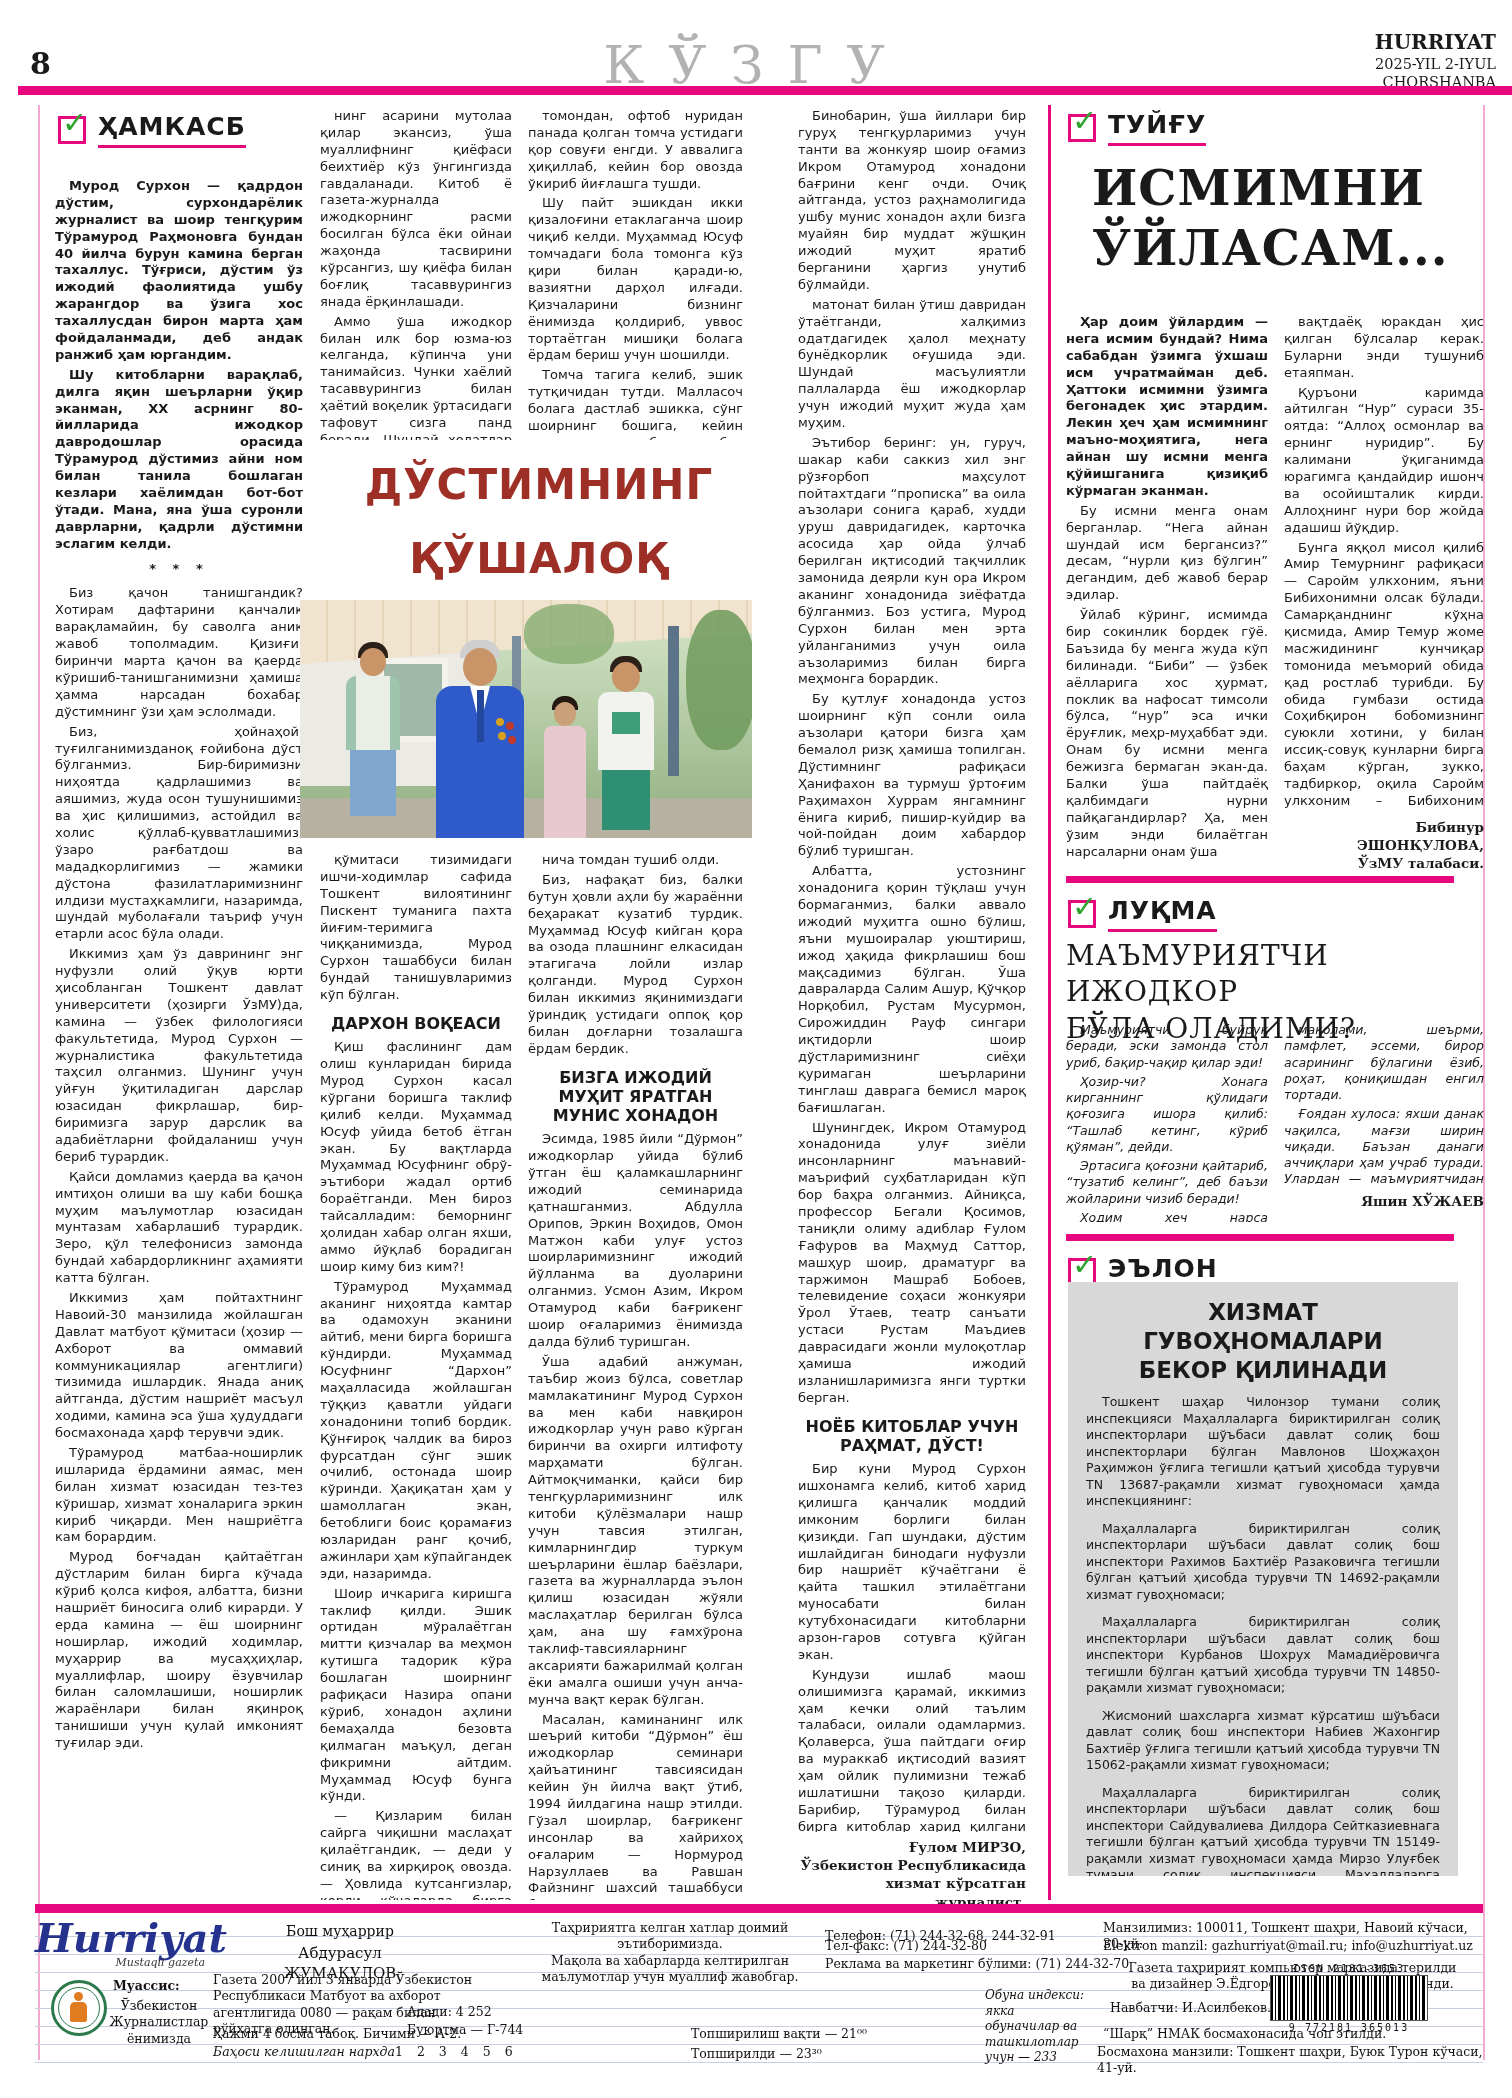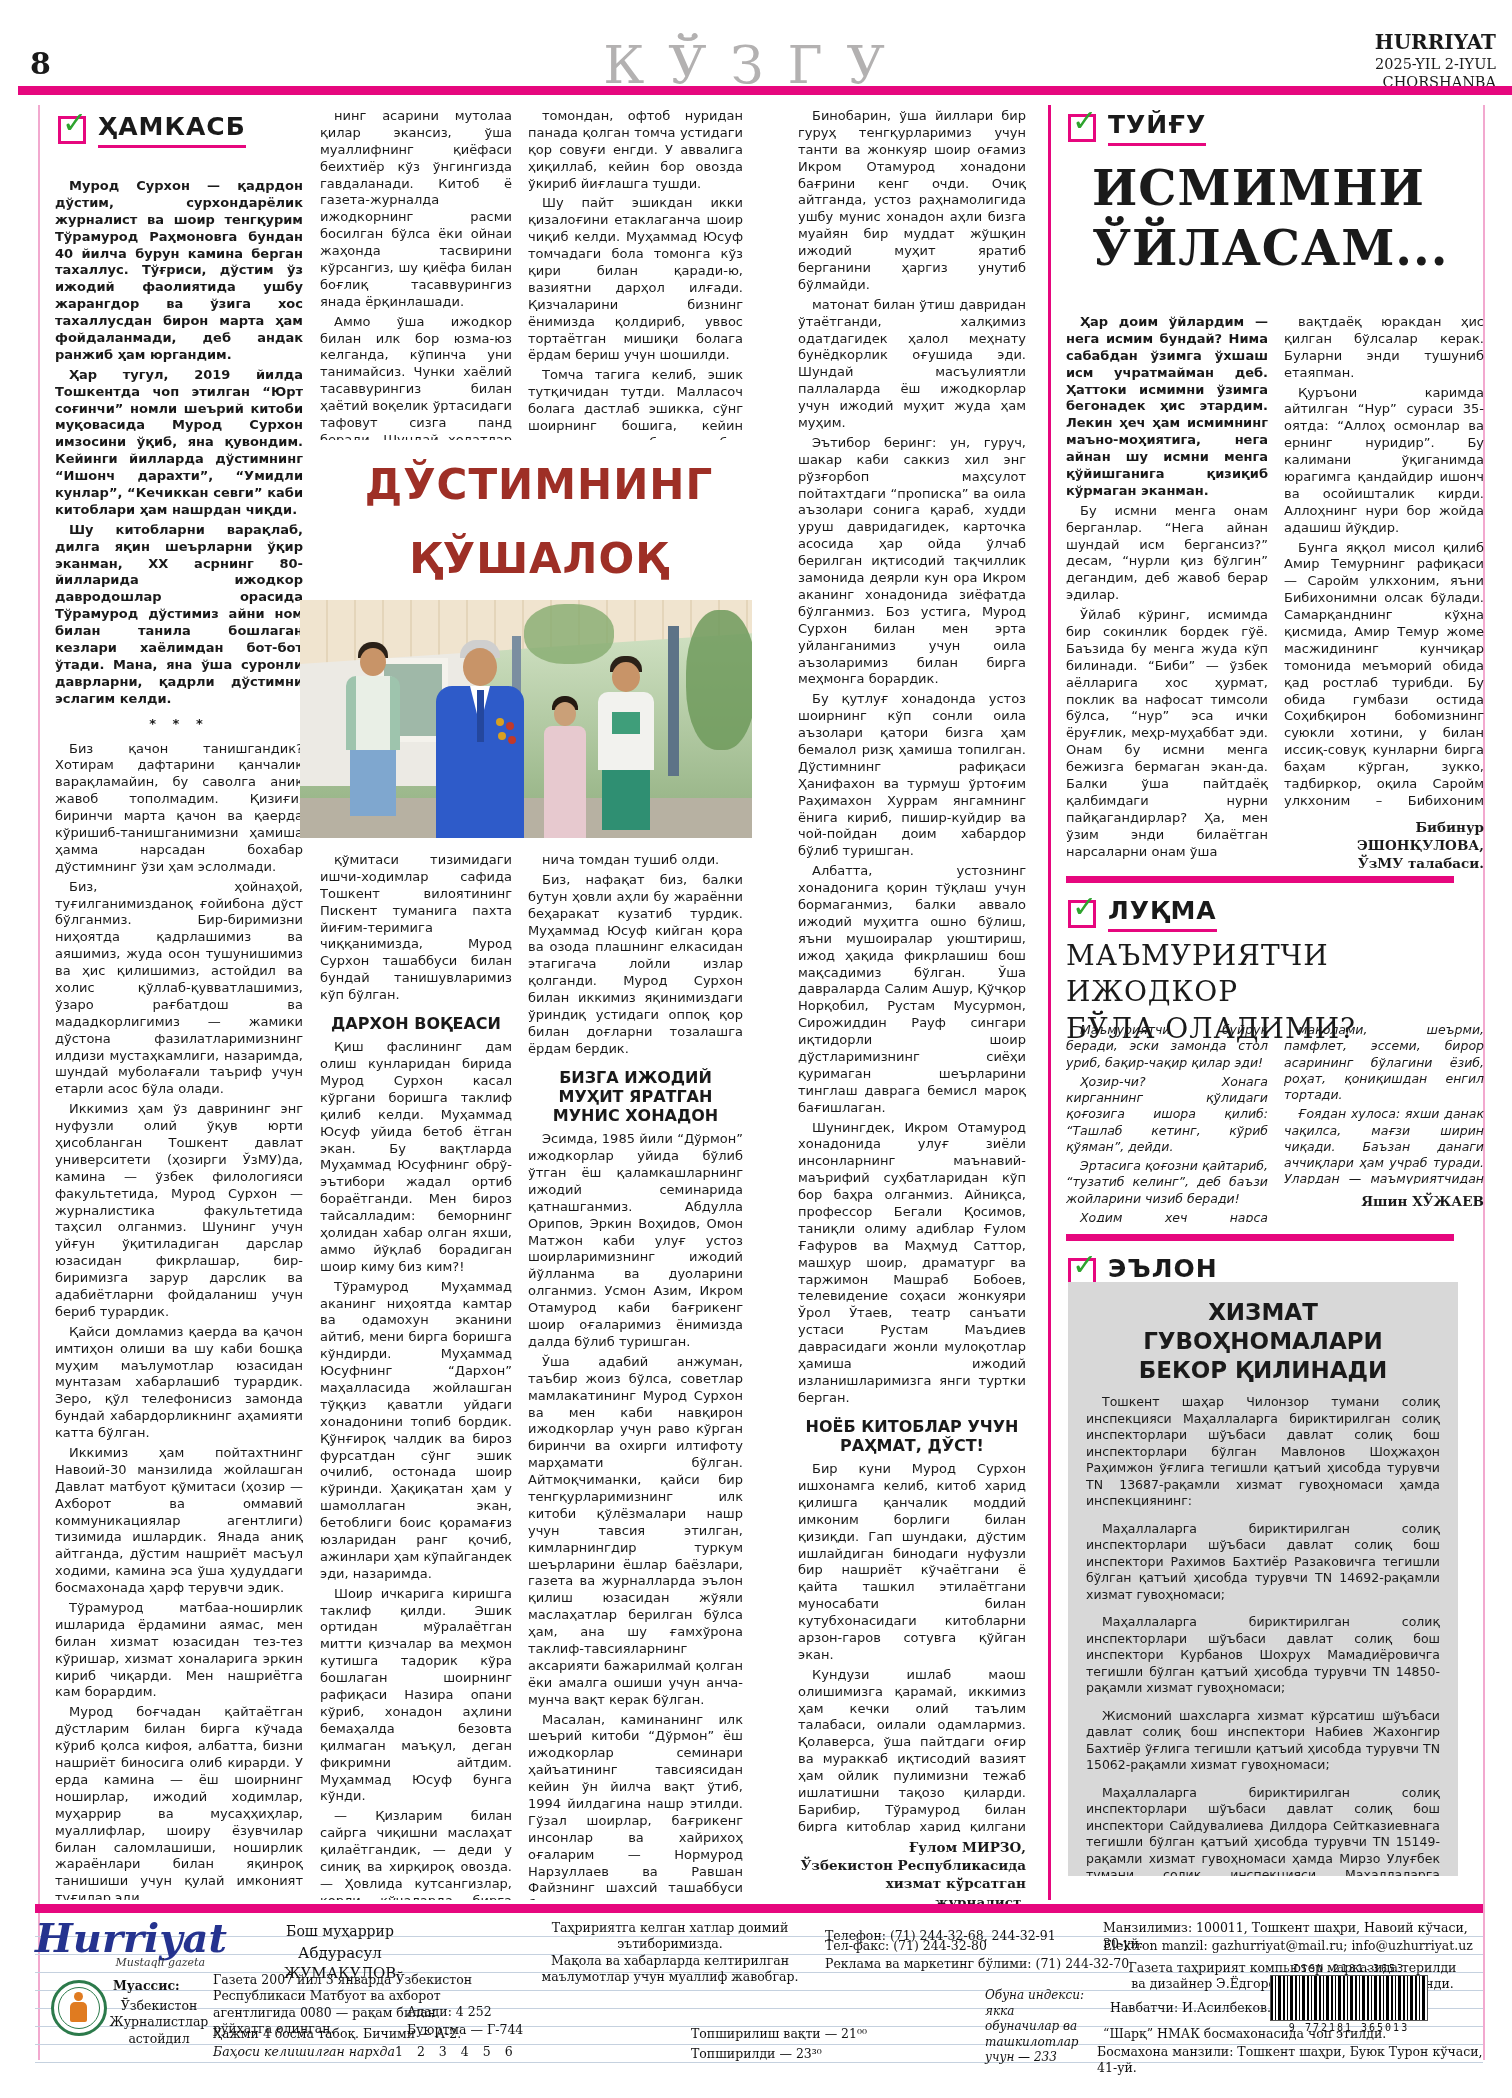--- a/index.html
+++ b/index.html
@@ -70,21 +70,20 @@
 <div class="abs vsep" style="left:1048px;top:105px;height:1795px;"></div>
 <div class="abs vline" style="left:1483px;top:105px;height:1955px;"></div>
 
 <div class="abs sechead" style="left:58px;top:112px;">
   <span class="checkicon"></span>
   <span class="seclabel">ҲАМКАСБ</span>
 </div>
 
 <div class="abs col" style="left:55px;top:178px;width:248px;height:1722px;">
     <p class="lede">Мурод Сурхон — қадрдон дўстим, сурхондарёлик журналист ва шоир тенгқурим Тўрамурод Раҳмоновга бундан 40 йилча бурун камина берган тахаллус. Тўғриси, дўстим ўз ижодий фаолиятида ушбу жарангдор ва ўзига хос тахаллусдан бирон марта ҳам фойдаланмади, деб андак ранжиб ҳам юргандим.</p>
-    <p class="lede">Ҳар тугул, 2019 йилда Тошкентда чоп этилган “Юрт соғинчи” номли шеърий китоби муқовасида Мурод Сурхон имзосини ўқиб, яна қувондим. Кейинги йилларда дўстимнинг “Ишонч дарахти”, “Умидли кунлар”, “Кечиккан севги” каби китоблари ҳам нашрдан чиқди.</p>
     <p class="lede">Шу китобларни варақлаб, дилга яқин шеърларни ўқир эканман, XX асрнинг 80-йилларида ижодкор давродошлар орасида Тўрамурод дўстимиз айни ном билан танила бошлаган кезлари хаёлимдан бот-бот ўтади. Мана, яна ўша суронли даврларни, қадрли дўстимни эслагим келди.</p>
     <p class="stars">* * *</p>
     <p>Биз қачон танишгандик? Хотирам дафтарини қанчалик варақламайин, бу саволга аниқ жавоб тополмадим. Қизиғи, биринчи марта қачон ва қаерда кўришиб-танишганимизни ҳамиша ҳамма нарсадан бохабар дўстимнинг ўзи ҳам эслолмади.</p>
     <p>Биз, ҳойнаҳой, туғилганимизданоқ ғойибона дўст бўлганмиз. Бир-биримизни ниҳоятда қадрлашимиз ва аяшимиз, жуда осон тушунишимиз ва ҳис қилишимиз, астойдил ва холис қўллаб-қувватлашимиз, ўзаро рағбатдош ва мададкорлигимиз — жамики дўстона фазилатларимизнинг илдизи мустаҳкамлиги, назаримда, шундай муболағали таъриф учун етарли асос бўла олади.</p>
     <p>Иккимиз ҳам ўз даврининг энг нуфузли олий ўқув юрти ҳисобланган Тошкент давлат университети (ҳозирги ЎзМУ)да, камина — ўзбек филологияси факультетида, Мурод Сурхон — журналистика факультетида таҳсил олганмиз. Шунинг учун уйғун ўқитиладиган дарслар юзасидан фикрлашар, бир-биримизга зарур дарслик ва адабиётларни фойдаланиш учун бериб турардик.</p>
     <p>Қайси домламиз қаерда ва қачон имтиҳон олиши ва шу каби бошқа муҳим маълумотлар юзасидан мунтазам хабарлашиб турардик. Зеро, қўл телефонисиз замонда бундай хабардорликнинг аҳамияти катта бўлган.</p>
     <p>Иккимиз ҳам пойтахтнинг Навоий-30 манзилида жойлашган Давлат матбуот қўмитаси (ҳозир — Ахборот ва оммавий коммуникациялар агентлиги) тизимида ишлардик. Янада аниқ айтганда, дўстим нашриёт масъул ходими, камина эса ўша ҳудуддаги босмахонада ҳарф терувчи эдик.</p>
     <p>Тўрамурод матбаа-ноширлик ишларида ёрдамини аямас, мен билан хизмат юзасидан тез-тез кўришар, хизмат хоналарига эркин кириб чиқарди. Мен нашриётга кам борардим.</p>
     <p>Мурод боғчадан қайтаётган дўстларим билан бирга кўчада кўриб қолса кифоя, албатта, бизни нашриёт биносига олиб кирарди. У ерда камина — ёш шоирнинг ноширлар, ижодий ходимлар, муҳаррир ва мусаҳҳиҳлар, муаллифлар, шоиру ёзувчилар билан саломлашиши, ноширлик жараёнлари билан яқинроқ танишиши учун қулай имконият туғилар эди.</p>
   </div>
@@ -250,21 +249,21 @@
   </div>
   <div class="fi emblem" style="left:16px;top:62px;">
     <div class="ring"></div>
     <div class="fig-head"></div>
     <div class="fig-body"></div>
   </div>
   <div class="fi" style="left:78px;top:60px;font-weight:bold;">Муассис:</div>
   <div class="fi" style="left:74px;top:80px;width:100px;text-align:center;">
       <div>Ўзбекистон</div>
       <div>Журналистлар</div>
-      <div>астойдил</div>
+      <div>ёнимизда</div>
     </div>
 
   <div class="fi" style="left:220px;top:4px;width:170px;text-align:center;font-size:14px;">Бош муҳаррир</div>
   <div class="fi" style="left:205px;top:26px;width:200px;text-align:center;font-size:15px;">Абдурасул ЖУМАҚУЛОВ</div>
   <div class="fi" style="left:178px;top:54px;width:278px;">Газета 2007 йил 3 январда Ўзбекистон Республикаси Матбуот ва ахборот агентлигида 0080 — рақам билан рўйхатга олинган.</div>
   <div class="fi" style="left:178px;top:108px;">Ҳажми 4 босма табоқ. Бичими — А-2.</div>
   <div class="fi" style="left:178px;top:126px;font-style:italic;">Баҳоси келишилган нархда</div>
   <div class="fi" style="left:372px;top:86px;">Адади: 4 252</div>
   <div class="fi" style="left:372px;top:104px;">Буюртма — Г-744</div>
   <div class="fi" style="left:360px;top:126px;letter-spacing:5px;">1 2 3 4 5 6</div>

